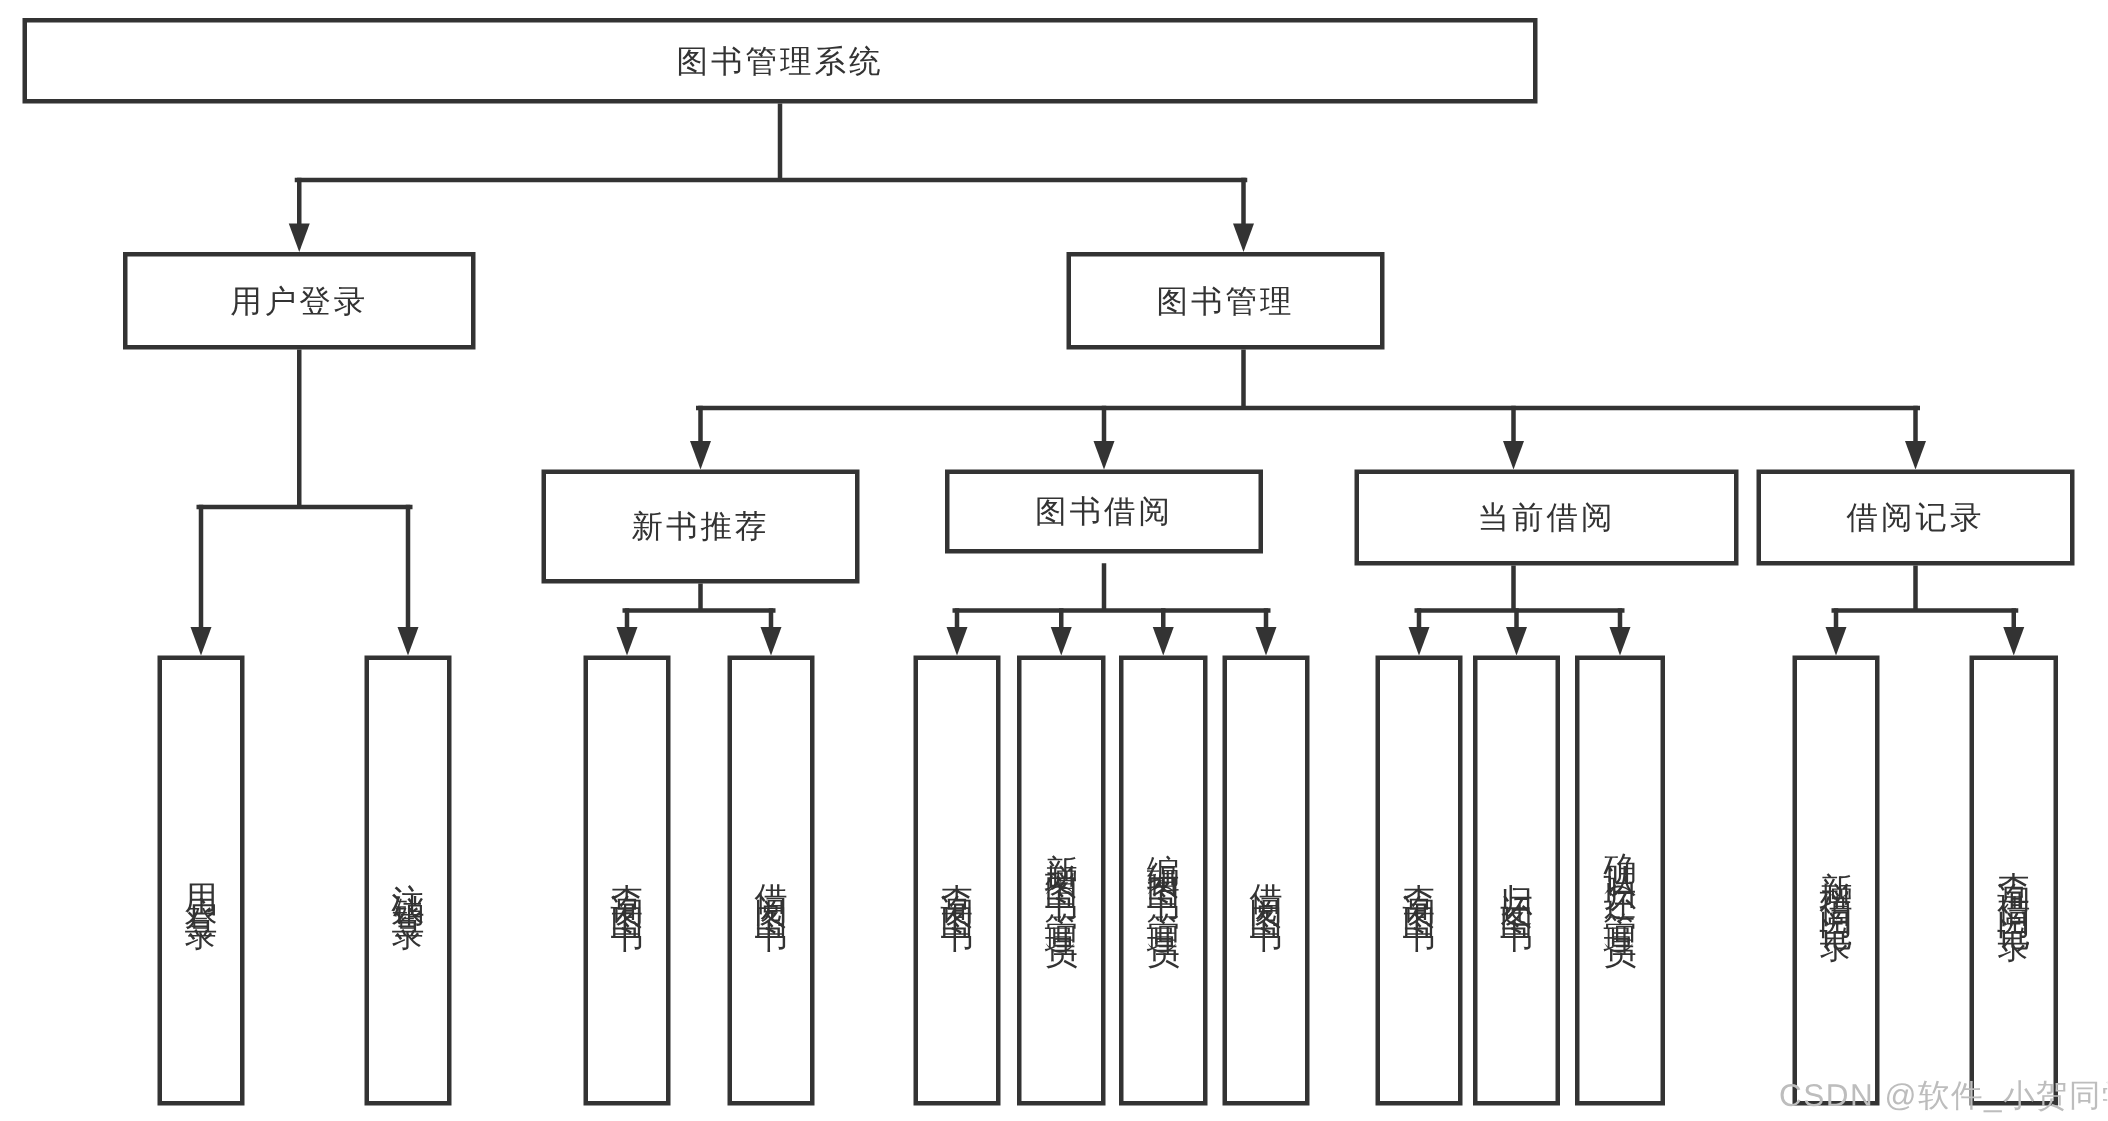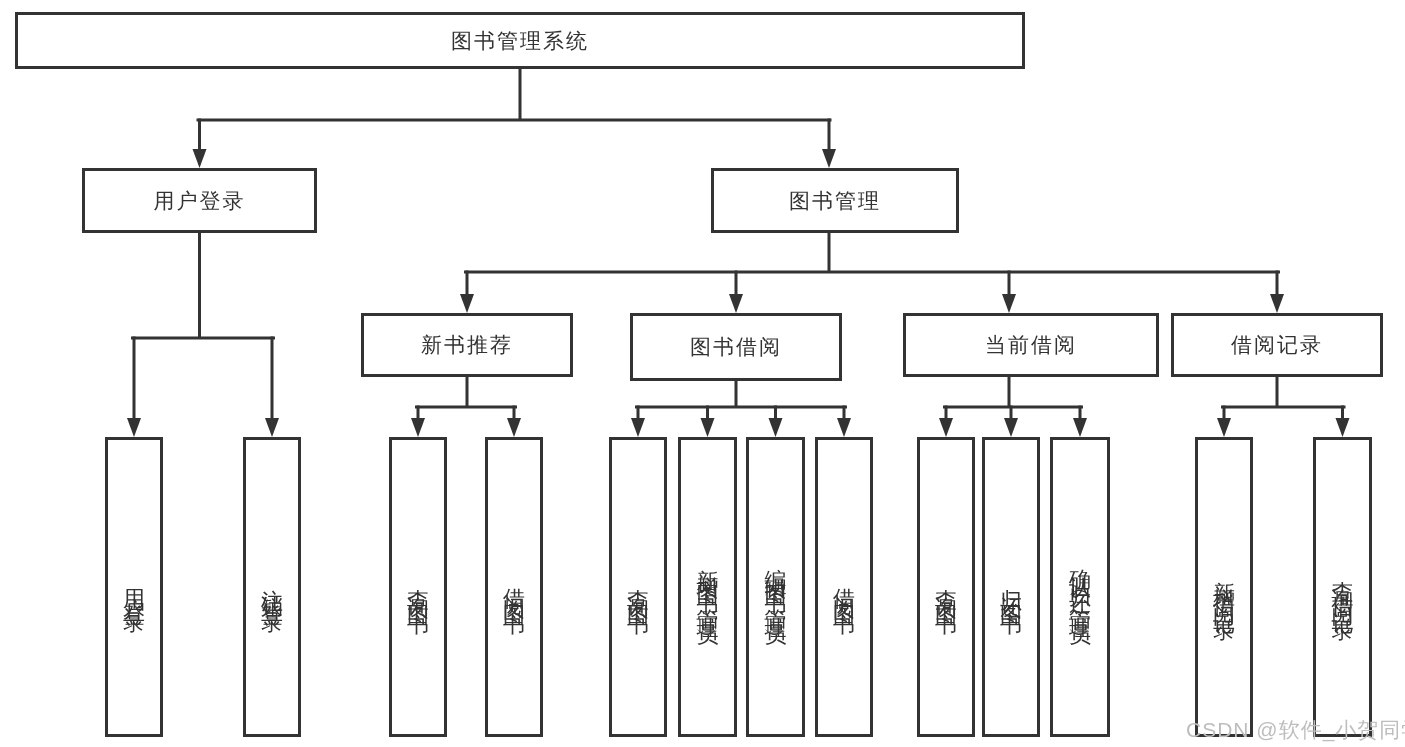--- a/index.html
+++ b/index.html
@@ -103,24 +103,24 @@
       <polygon points="1004,418 1018,418 1011,437"></polygon>
       <polygon points="1073,418 1087,418 1080,437"></polygon>
       <polygon points="1217,418 1231,418 1224,437"></polygon>
       <polygon points="1335.5,418 1349.5,418 1342.5,437"></polygon>
     </g>
   </svg>
 
   <div class="node hbox" style="left:15px; top:12px; width:1010px; height:57px;">图书管理系统</div>
 
   <div class="node hbox" style="left:82px; top:168px; width:235px; height:65px;">用户登录</div>
-  <div class="node hbox" style="left:711px; top:168px; width:248px; height:65px;">图书管理</div>
+  <div class="node hbox" style="left:711px; top:168px; width:212px; height:65px;">图书管理</div>
 
-  <div class="node hbox" style="left:361px; top:313px; width:212px; height:64px;">新书推荐</div>
-  <div class="node hbox" style="left:630px; top:313px; width:212px; height:68px;">图书借阅</div>
+  <div class="node hbox" style="left:361px; top:313px; width:212px; height:76px;">新书推荐</div>
+  <div class="node hbox" style="left:630px; top:313px; width:212px; height:56px;">图书借阅</div>
   <div class="node hbox" style="left:903px; top:313px; width:256px; height:64px;">当前借阅</div>
   <div class="node hbox" style="left:1171px; top:313px; width:212px; height:64px;">借阅记录</div>
 
   <div class="node vbox" style="left:105px; top:437px; width:58px; height:300px;">用户登录</div>
   <div class="node vbox" style="left:243px; top:437px; width:58px; height:300px;">注销登录</div>
 
   <div class="node vbox" style="left:389px; top:437px; width:58px; height:300px;">查询图书</div>
   <div class="node vbox" style="left:485px; top:437px; width:58px; height:300px;">借阅图书</div>
 
   <div class="node vbox" style="left:609px; top:437px; width:58px; height:300px;">查询图书</div>

